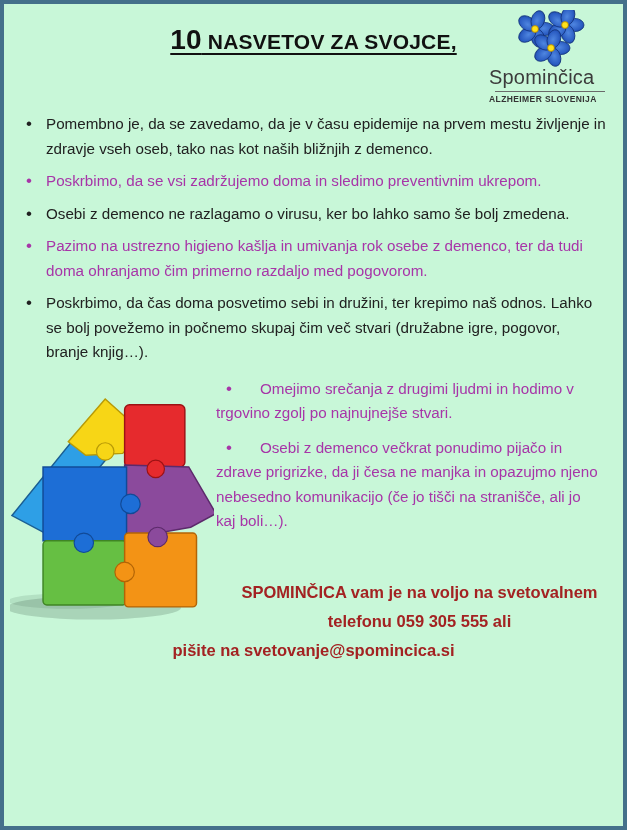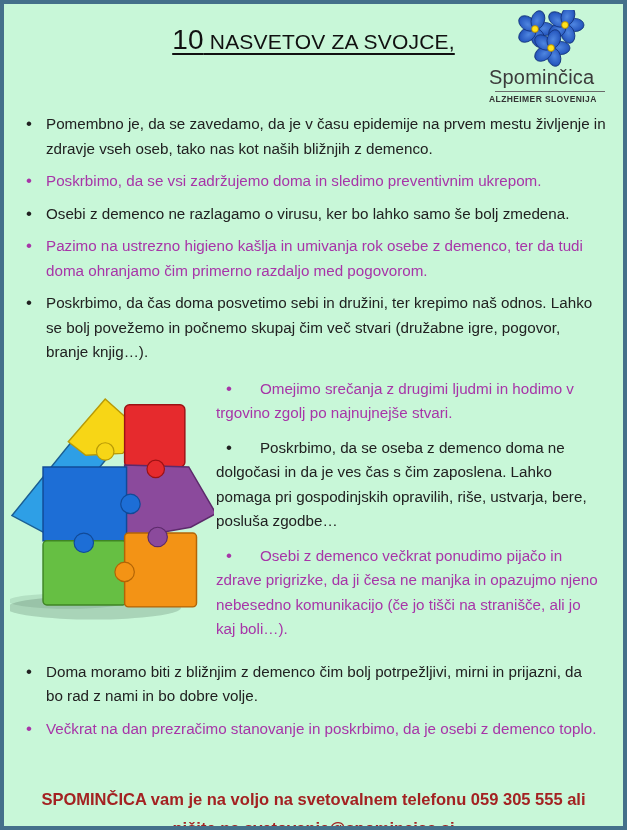--- a/index.html
+++ b/index.html
@@ -19,21 +19,21 @@
     border:4px solid var(--border);
     font-family:"Liberation Sans",sans-serif;
     color:var(--black);
     overflow:hidden;
   }
   
   .header{position:relative;height:96px;}
   .title{
     margin:0;padding-top:16px;
     text-align:center;
-    font-weight:normal;color:#111;
+    font-weight:bold;color:#111;
   }
   .title .line{
     display:inline-block;
     font-size:21px;
     letter-spacing:.2px;
     text-decoration:underline;
     text-decoration-thickness:2px;
     text-underline-offset:4px;
   }
   .title .line1{margin-bottom:9px;}
@@ -162,28 +162,23 @@
       <circle cx="98" cy="74" r="9" fill="#f7d616" stroke="#b89a06" stroke-width="1.2"></circle>
       <circle cx="150" cy="92" r="9" fill="#e62a2d" stroke="#9c1214" stroke-width="1.2"></circle>
       <circle cx="124" cy="128" r="10" fill="#1d6ed6" stroke="#114a97" stroke-width="1.2"></circle>
       <circle cx="152" cy="162" r="10" fill="#8b4a9c" stroke="#5c2a6b" stroke-width="1.2"></circle>
       <circle cx="76" cy="168" r="10" fill="#1d6ed6" stroke="#114a97" stroke-width="1.2"></circle>
       <circle cx="118" cy="198" r="10" fill="#f39315" stroke="#b26406" stroke-width="1.2"></circle>
     </svg>
 
     <ul class="bullets midlist">
       <li class="c-magenta">Omejimo srečanja z drugimi ljudmi in hodimo v trgovino zgolj po najnujnejše stvari.</li>
-      <li class="c-black">Poskrbimo, da se oseba z demenco doma ne dolgočasi in da je ves čas s čim zaposlena. Lahko pomaga pri gospodinjskih opravilih, riše, ustvarja, bere, posluša zgodbe…</li>
       <li class="c-magenta">Osebi z demenco večkrat ponudimo pijačo in zdrave prigrizke, da ji česa ne manjka in opazujmo njeno nebesedno komunikacijo (če jo tišči na stranišče, ali jo kaj boli…).</li>
     </ul>
   </div>
 
-  <ul class="bullets bottom">
-    <li class="c-black">Doma moramo biti z bližnjim z demenco čim bolj potrpežljivi, mirni in prijazni, da bo rad z nami in bo dobre volje.</li>
-    <li class="c-magenta">Večkrat na dan prezračimo stanovanje in poskrbimo, da je osebi z demenco toplo.</li>
-  </ul>
 
   <div class="footer">
     <div>SPOMINČICA vam je na voljo na svetovalnem telefonu 059 305 555 ali</div>
     <div>pišite na svetovanje@spomincica.si</div>
   </div>
 
 </div>
 
 </body></html>

